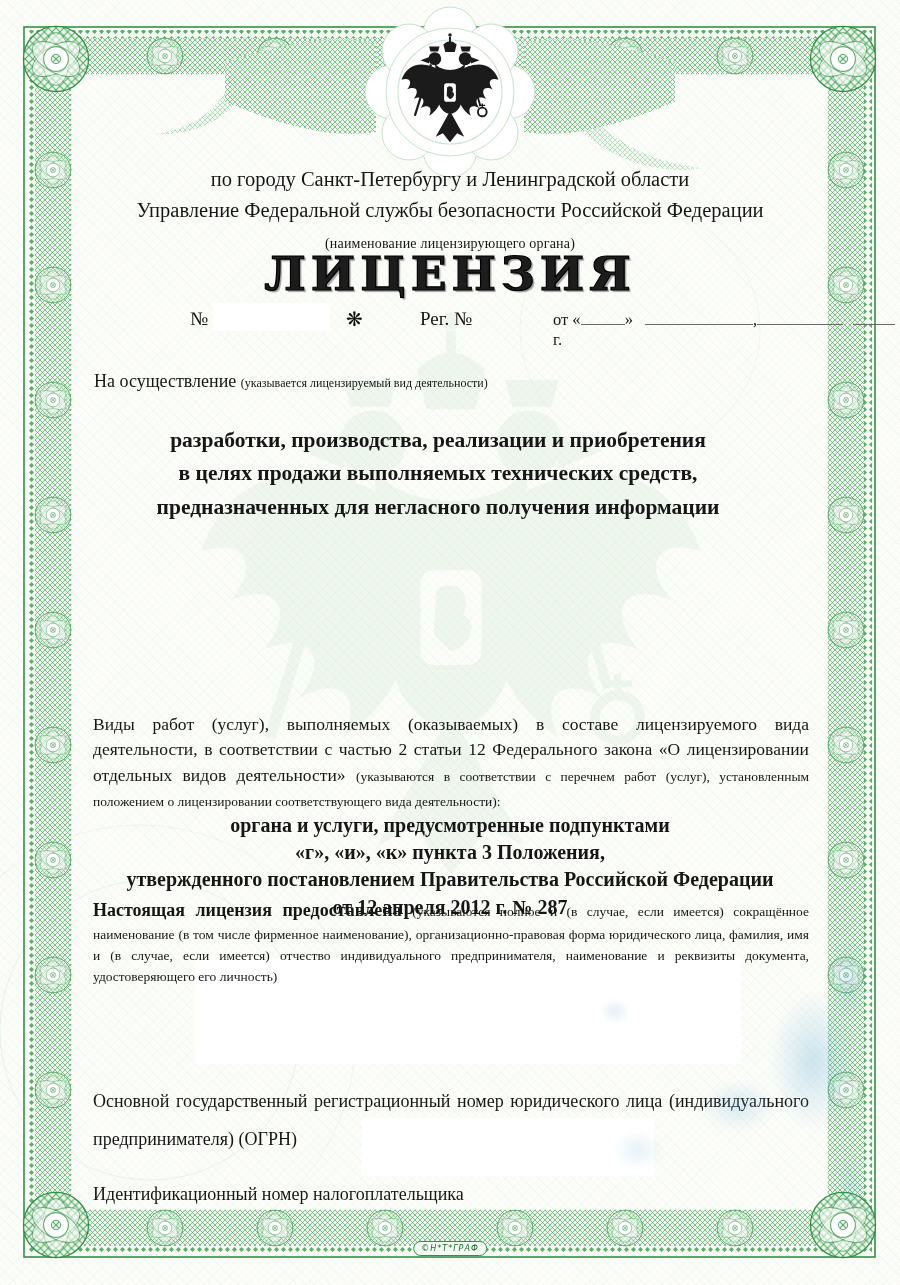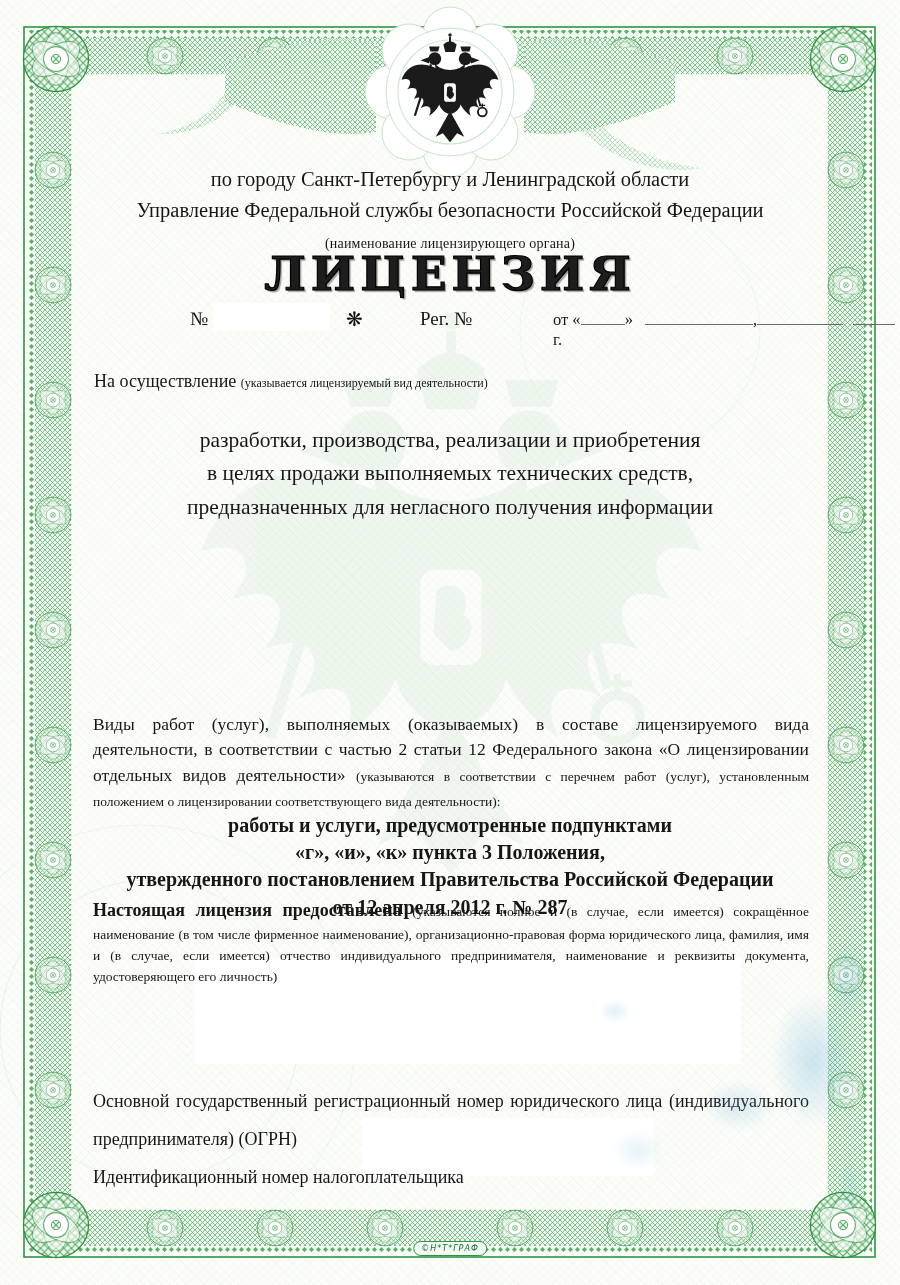--- a/index.html
+++ b/index.html
@@ -22,30 +22,30 @@
     font-size:47px;letter-spacing:5px;color:#1d1d1d;
     -webkit-text-stroke:1.2px #000;
     text-shadow:1px 1px 0 #9a9a9a, 2px 2px 1px rgba(0,0,0,0.35);
   }
   .number-row{top:308px;left:0;width:900px;height:30px;font-size:19px;}
   .number-row .abs{position:absolute;}
   .blank{display:inline-block;border-bottom:1px solid #6b6b6b;height:16px;vertical-align:baseline;}
   .star{font-family:"DejaVu Sans",sans-serif;font-size:20px;color:#101010;}
   .small-note{font-size:12px;}
   .lead-row{top:371px;left:94px;width:714px;font-size:18px;}
-  .activity-block{top:424px;left:100px;width:700px;text-align:center;font-weight:normal;font-size:21.5px;line-height:1.55;}
+  .activity-block{top:424px;left:88px;width:700px;text-align:center;font-weight:bold;font-size:21.5px;line-height:1.55;}
   .works-intro{top:712px;left:93px;width:716px;text-align:justify;font-size:17.5px;line-height:1.45;}
   .works-intro .small-note{font-size:13.5px;}
   .works-block{top:812px;left:80px;width:740px;text-align:center;font-weight:bold;font-size:20px;line-height:1.36;}
   .grantee{top:897px;left:93px;width:716px;text-align:justify;font-size:13.5px;line-height:1.55;}
   .grantee .lead{font-size:18px;font-weight:bold;}
   .ogrn{top:1090px;left:93px;width:716px;font-size:18px;line-height:1.3;}
   .ogrn-l1{text-align:justify;text-align-last:justify;}
   .ogrn-l2{margin-top:15px;}
-  .inn{margin-top:14px;}
+  .inn{margin-top:31px;}
   .smudge{position:absolute;border-radius:50%;filter:blur(2px);z-index:3;}
   .s1{left:766px;top:986px;width:95px;height:150px;background:radial-gradient(ellipse at center,rgba(96,172,218,.30),rgba(96,172,218,0) 65%);}
   .s2{left:698px;top:1078px;width:80px;height:56px;background:radial-gradient(ellipse at center,rgba(96,172,218,.22),rgba(96,172,218,0) 65%);}
   .s3{left:826px;top:930px;width:44px;height:100px;background:radial-gradient(ellipse at center,rgba(96,172,218,.20),rgba(96,172,218,0) 65%);}
   .s4{left:598px;top:998px;width:34px;height:26px;background:radial-gradient(ellipse at center,rgba(96,172,218,.20),rgba(96,172,218,0) 65%);}
   .s5{left:610px;top:1128px;width:56px;height:44px;background:radial-gradient(ellipse at center,rgba(96,172,218,.16),rgba(96,172,218,0) 65%);}
   .s6{left:836px;top:1150px;width:30px;height:70px;background:radial-gradient(ellipse at center,rgba(96,172,218,.18),rgba(96,172,218,0) 65%);}
   .printer-pill{
     position:absolute;left:50%;top:1241px;transform:translateX(-50%);z-index:4;
     background:#f3faf4;border:1px solid #2e9444;border-radius:9px;padding:0 7px;
@@ -206,21 +206,21 @@
     <div>разработки, производства, реализации и приобретения</div>
     <div>в целях продажи выполняемых технических средств,</div>
     <div>предназначенных для негласного получения информации</div>
   </div>
 
   <div class="txt works-intro">
     <span>Виды работ (услуг), выполняемых (оказываемых) в составе лицензируемого вида деятельности, в соответствии с частью 2 статьи 12 Федерального закона «О лицензировании отдельных видов деятельности» </span><span class="small-note">(указываются в соответствии с перечнем работ (услуг), установленным положением о лицензировании соответствующего вида деятельности):</span>
   </div>
 
   <div class="txt works-block">
-    <div>работы и услуги, предусмотренные подпунктами</div>
+    <div>органа и услуги, предусмотренные подпунктами</div>
     <div>«г», «и», «к» пункта 3 Положения,</div>
     <div>утвержденного постановлением Правительства Российской Федерации</div>
     <div>от 12 апреля 2012 г. № 287</div>
   </div>
 
   <div class="txt grantee">
     <span class="lead">Настоящая лицензия предоставлена </span><span>(указываются полное и (в случае, если имеется) сокращённое наименование (в том числе фирменное наименование), организационно-правовая форма юридического лица,  фамилия, имя и (в случае, если имеется) отчество индивидуального предпринимателя, наименование и реквизиты документа, удостоверяющего его личность)</span>
   </div>
 
   <div class="txt ogrn">

